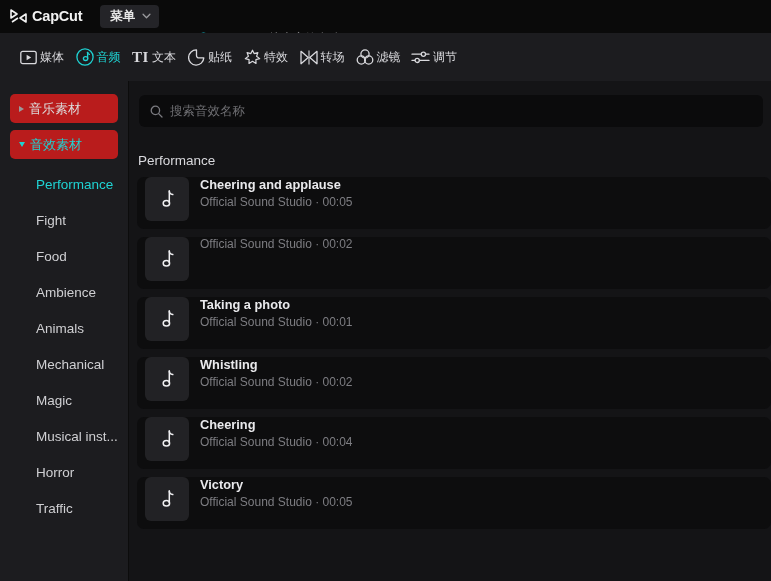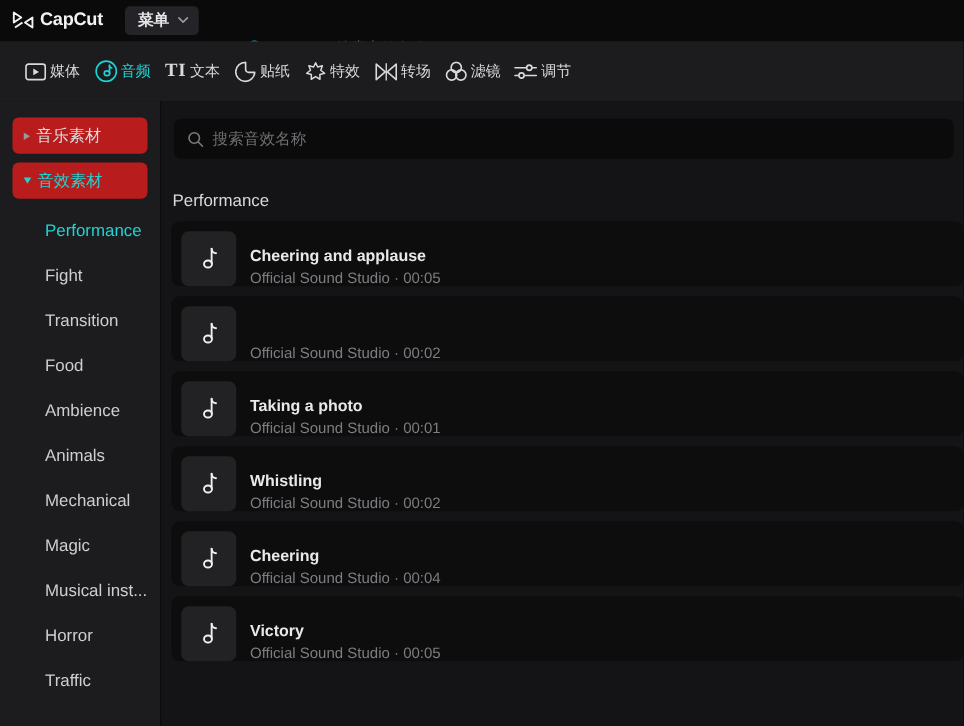--- a/index.html
+++ b/index.html
@@ -100,21 +100,21 @@
   }
   .search-ph { font-size: 12.5px; color: #6e6e72; }
   .section-title {
     position: absolute; top: 72px; left: 9px;
     font-size: 13.5px; color: #d9d9dd; font-weight: normal;
   }
   .list { position: absolute; top: 96px; left: 0; width: 642px; }
   .row {
     height: 52px; margin: 0 0 8px 8px;
     background: #0d0d0e; border-radius: 7px;
-    display: flex; align-items: flex-end;
+    display: flex; align-items: flex-start;
     position: relative;
     cursor: default;
   }
   .thumb {
     width: 44px; height: 44px; margin-left: 8px;
     background: #222225; border-radius: 6px;
     display: flex; align-items: center; justify-content: center;
     flex-shrink: 0;
   }
   .meta { margin-left: 11px; display: flex; flex-direction: column; gap: 3px; }
@@ -246,23 +246,20 @@
       </div>
 
       <div class="sub-list">
         <div class="sub-item sel">
             <span>Performance</span>
           </div>
         <div class="sub-item">
             <span>Fight</span>
           </div>
         <div class="sub-item">
-            <span>Transition</span>
-          </div>
-        <div class="sub-item">
             <span>Food</span>
           </div>
         <div class="sub-item">
             <span>Ambience</span>
           </div>
         <div class="sub-item">
             <span>Animals</span>
           </div>
         <div class="sub-item">
             <span>Mechanical</span>

